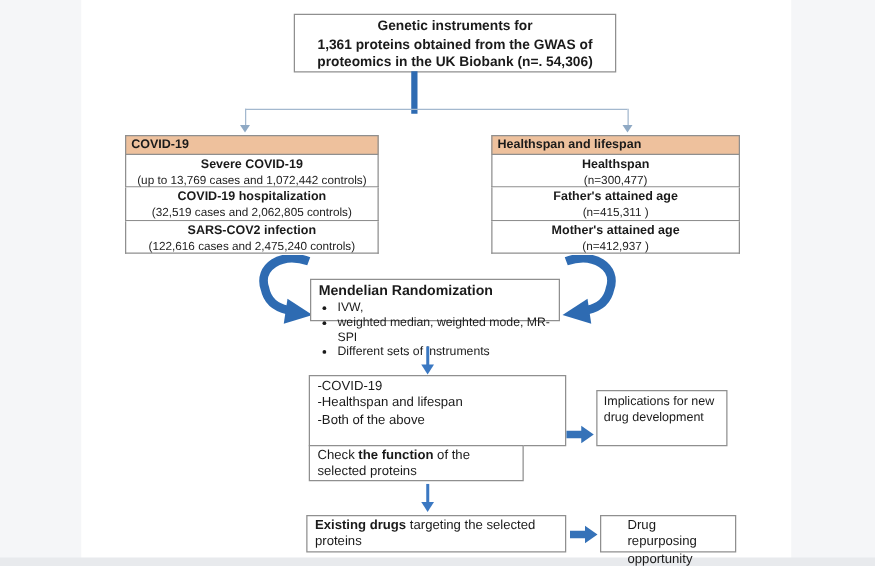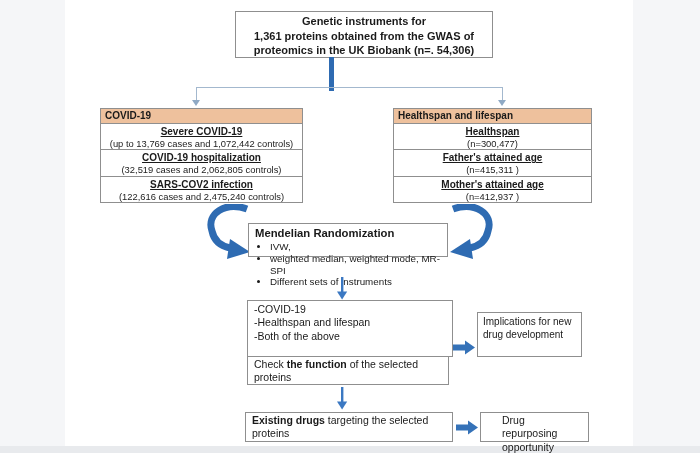--- a/index.html
+++ b/index.html
@@ -16,32 +16,32 @@
   .top-box{left:205px;top:11px;width:258px;height:47px;text-align:center;font-weight:bold;font-size:11px;line-height:14.5px;padding-top:2px;margin-left:30px;}
   
   .stem{position:absolute;left:329px;top:57px;width:5px;height:34px;background:#2e6bb2;}
   .h-line{position:absolute;left:196px;top:87px;width:306px;height:1px;background:#a3b8ce;}
   .drop{position:absolute;top:87px;width:1px;height:13px;background:#a3b8ce;}
   .small-head{position:absolute;top:100px;width:0;height:0;border-left:4px solid transparent;border-right:4px solid transparent;border-top:6px solid #8fa9c4;}
   
   .panel{position:absolute;box-sizing:border-box;}
   .panel-header{background:#eec19d;border:1px solid #8f8f8f;box-sizing:border-box;height:16px;font-size:10px;font-weight:bold;line-height:14px;padding-left:4px;}
   .panel-row{background:#fff;border:1px solid #8f8f8f;border-top:none;box-sizing:border-box;height:26.3px;text-align:center;padding-top:1px;}
-  .row-title{font-size:10px;font-weight:bold;line-height:13px;text-decoration:underline;}
+  .row-title{font-size:10px;font-weight:bold;line-height:13px;}
   .row-sub{font-size:9.4px;line-height:11.5px;color:#222;}
   .covid-panel{left:100px;top:108px;width:203px;}
   .health-panel{left:393px;top:108px;width:199px;}
   
   .mr-box{left:248px;top:223px;width:200px;height:34px;padding:2px 0 16px 6px;}
   .mr-title{font-size:11.3px;font-weight:bold;line-height:14px;}
   .mr-box ul{margin:1px 0 0 0;padding-left:15px;font-size:9.8px;line-height:11.8px;}
   .mr-box li{margin:0;padding:0;}
   
   .proteins-box{left:247px;top:300px;width:206px;height:57px;padding:2px 6px;font-size:10.5px;line-height:13.3px;}
-  .check-box{left:247px;top:356px;width:202px;height:29px;padding:1px 6px;font-size:10.5px;line-height:13.3px;}
+  .check-box{left:247px;top:356px;width:172px;height:29px;padding:1px 6px;font-size:10.5px;line-height:13.3px;}
   .implications-box{left:477px;top:312px;width:105px;height:45px;padding:2px 5px;font-size:10px;line-height:13.3px;}
   .existing-box{left:245px;top:412px;width:208px;height:30px;padding:1px 6px;font-size:10.5px;line-height:13.3px;}
   .repurpose-box{left:480px;top:412px;width:109px;height:30px;padding:1px 21px;font-size:10.5px;line-height:13.3px;}
   .abs{position:absolute;}
   b{font-weight:bold;}
 </style>
 </head>
 <body>
 
 <div class="side-margin" style="left:0;width:65px;"></div>

